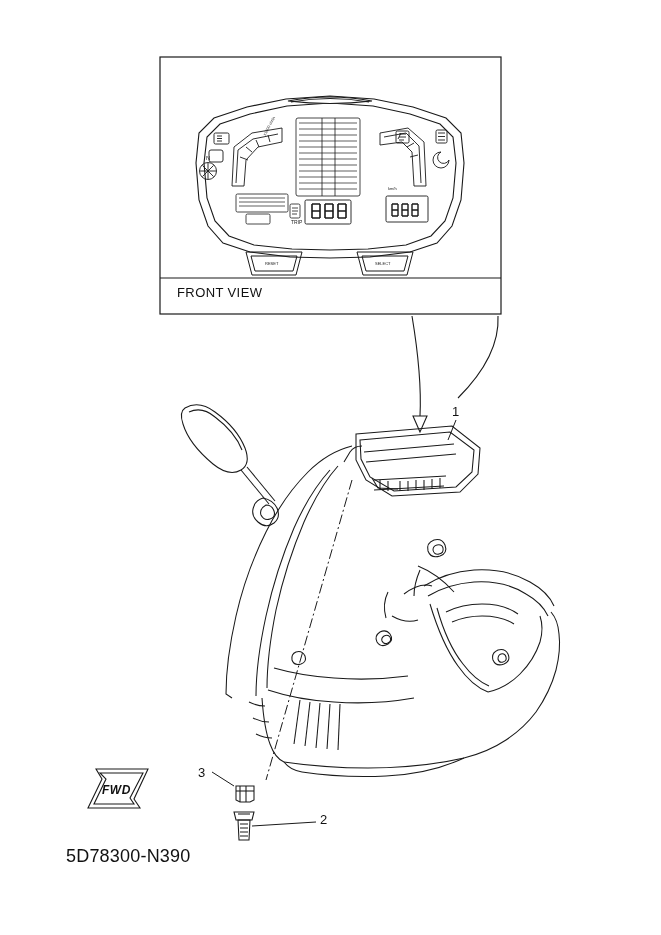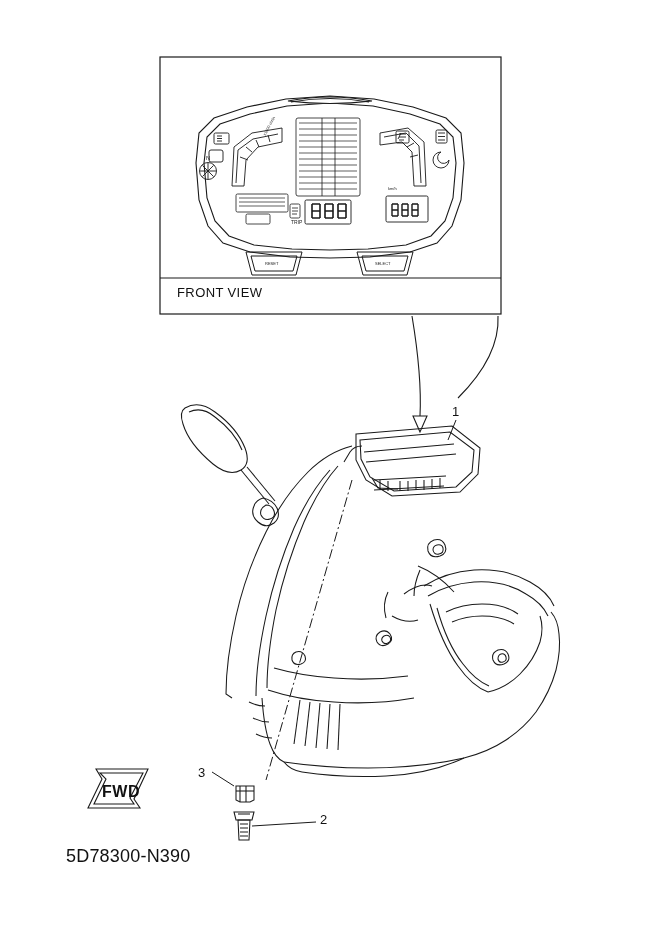--- a/index.html
+++ b/index.html
@@ -49,23 +49,24 @@
     position: absolute;
     font-size: 13px;
     color: #111;
   }
   #callout-1 { left: 452px; top: 404px; }
   #callout-2 { left: 320px; top: 812px; }
   #callout-3 { left: 198px; top: 765px; }
   #fwd-text {
     left: 102px;
     top: 783px;
-    font-size: 16px;
+    font-size: 12px;
     font-weight: bold;
     letter-spacing: 0.5px;
+    font-style: italic;
   }
   .meter-text {
     position: absolute;
     font-size: 4px;
     color: #222;
     font-family: "Liberation Sans", sans-serif;
   }
 </style>
 </head>
 <body>

